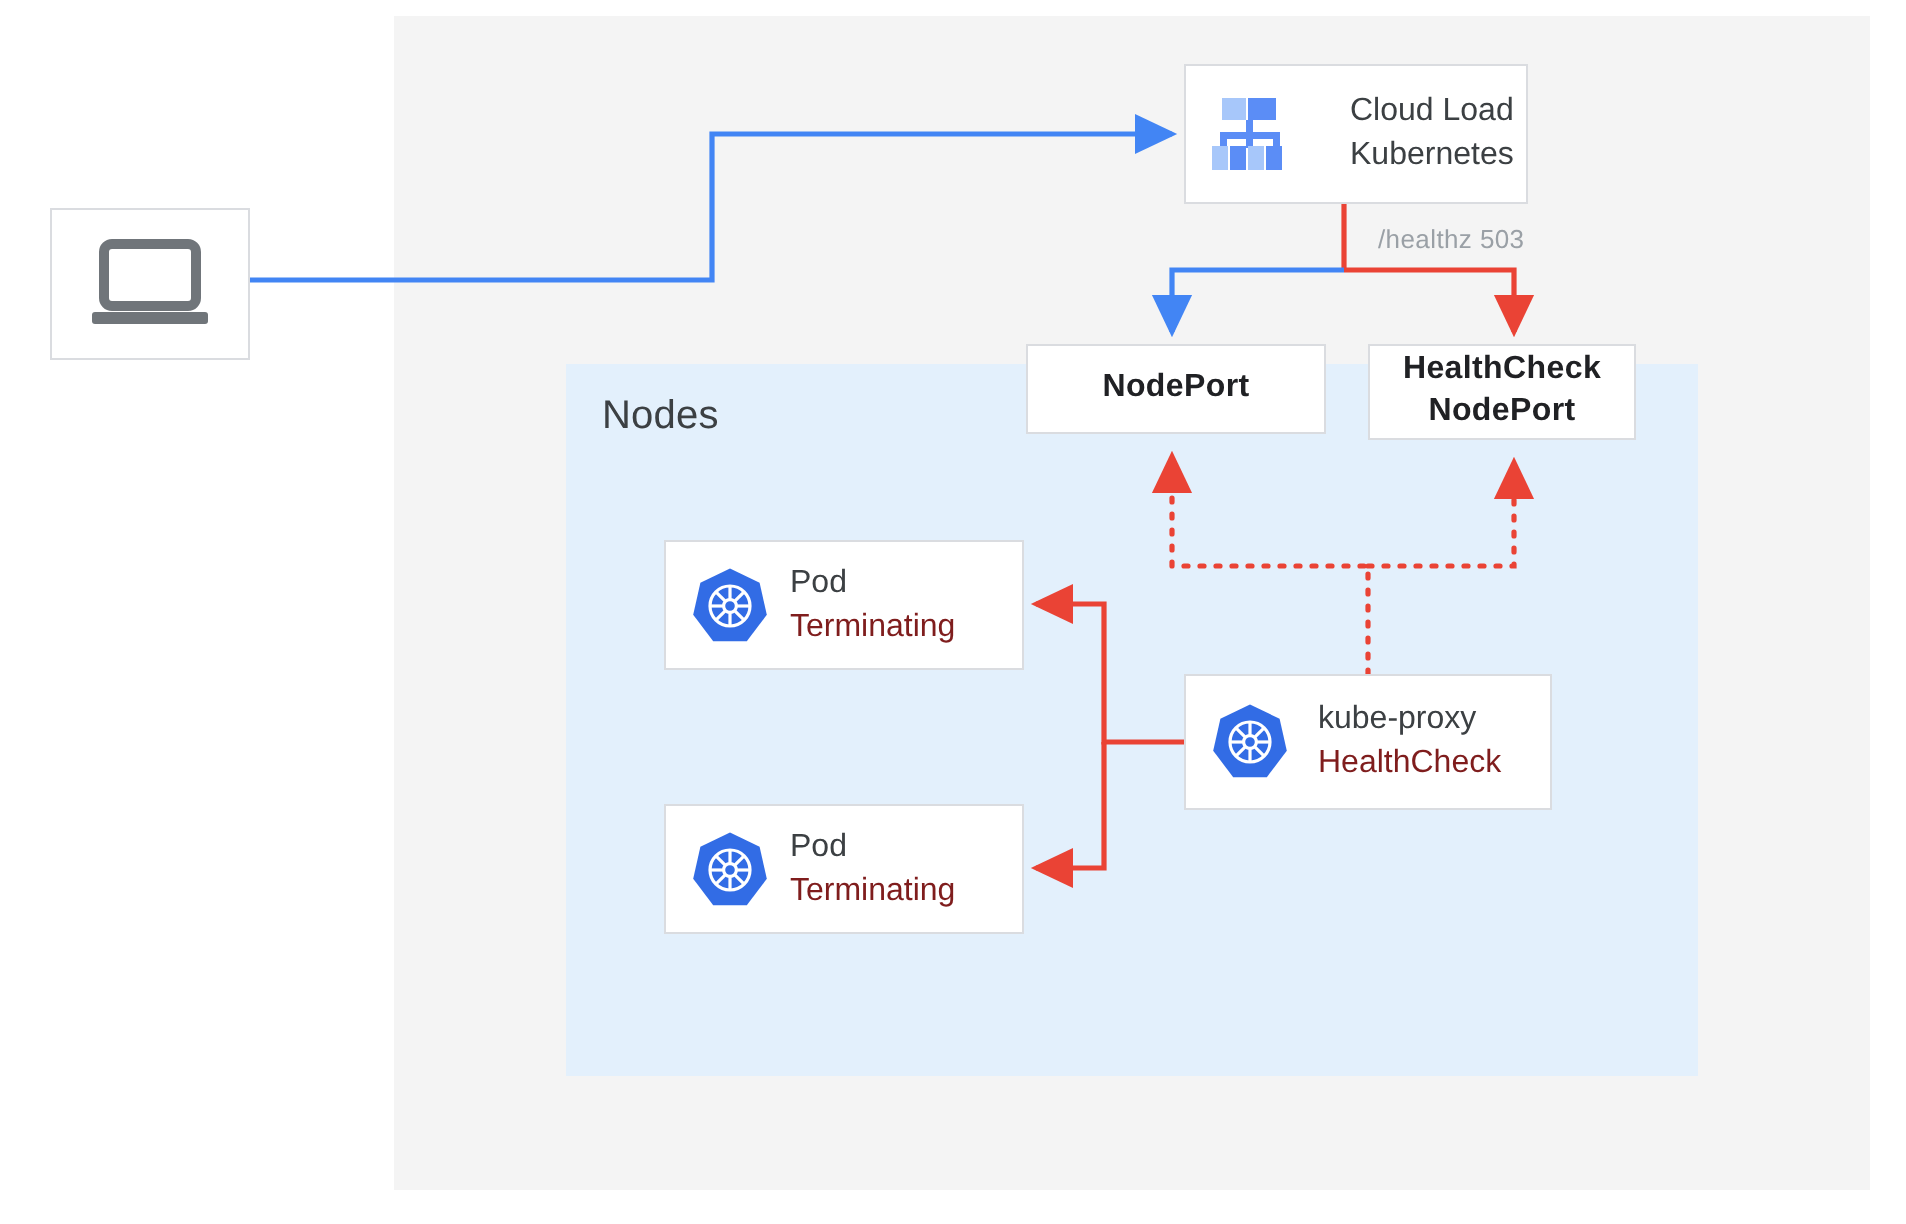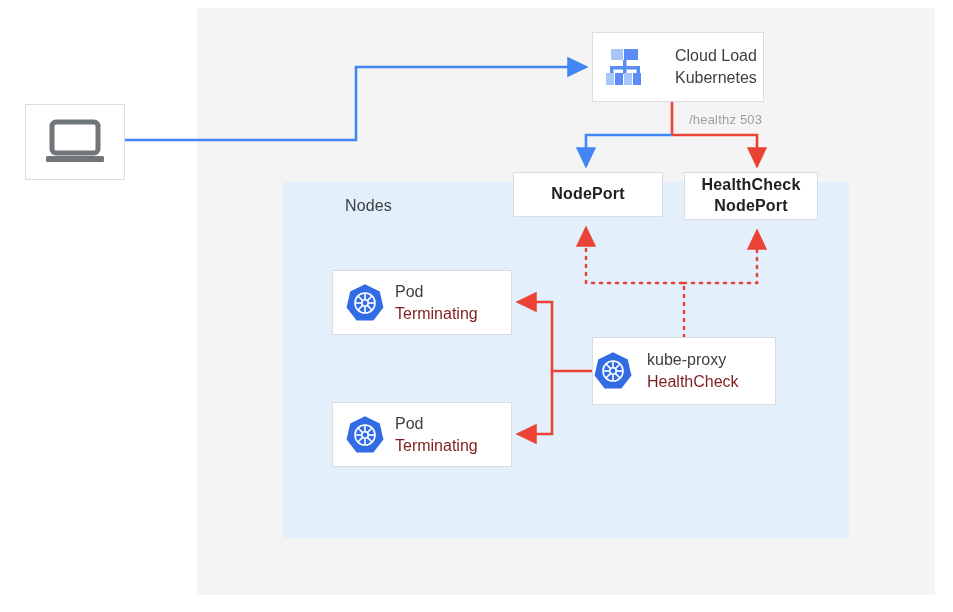--- a/index.html
+++ b/index.html
@@ -27,24 +27,23 @@
     width: 738px; height: 587px;
     background: #f4f4f4;
   }
   #nodes-panel {
     left: 283px; top: 182px;
     width: 566px; height: 356px;
     background: #e3f0fc;
   }
   #nodes-label {
     left: 301px; top: 197px;
-    font-size: 16px;
+    font-size: 20px;
     color: #3c4043;
     letter-spacing: .1px;
-    margin-left: 44px;
   }
 
   
   .card {
     background: #ffffff;
     border: 1px solid #dadce0;
     box-sizing: border-box;
     display: flex;
     align-items: center;
   }
@@ -98,20 +97,21 @@
   }
   #pod2-card {
     left: 332px; top: 402px;
     width: 180px; height: 65px;
     padding-left: 12px;
   }
   #pod1-card .card-text-wrap, #pod2-card .card-text-wrap { margin-left: 10px; }
   #kubeproxy-card {
     left: 592px; top: 337px;
     width: 184px; height: 68px;
+    padding-left: 12px;
   }
   #kubeproxy-card .card-text-wrap { margin-left: 14px; }
 
   
   .k8s-icon { display:block; }
   .clb-icon { display:block; }
   .laptop-icon { display:block; }
 
   
   #healthz-label {

